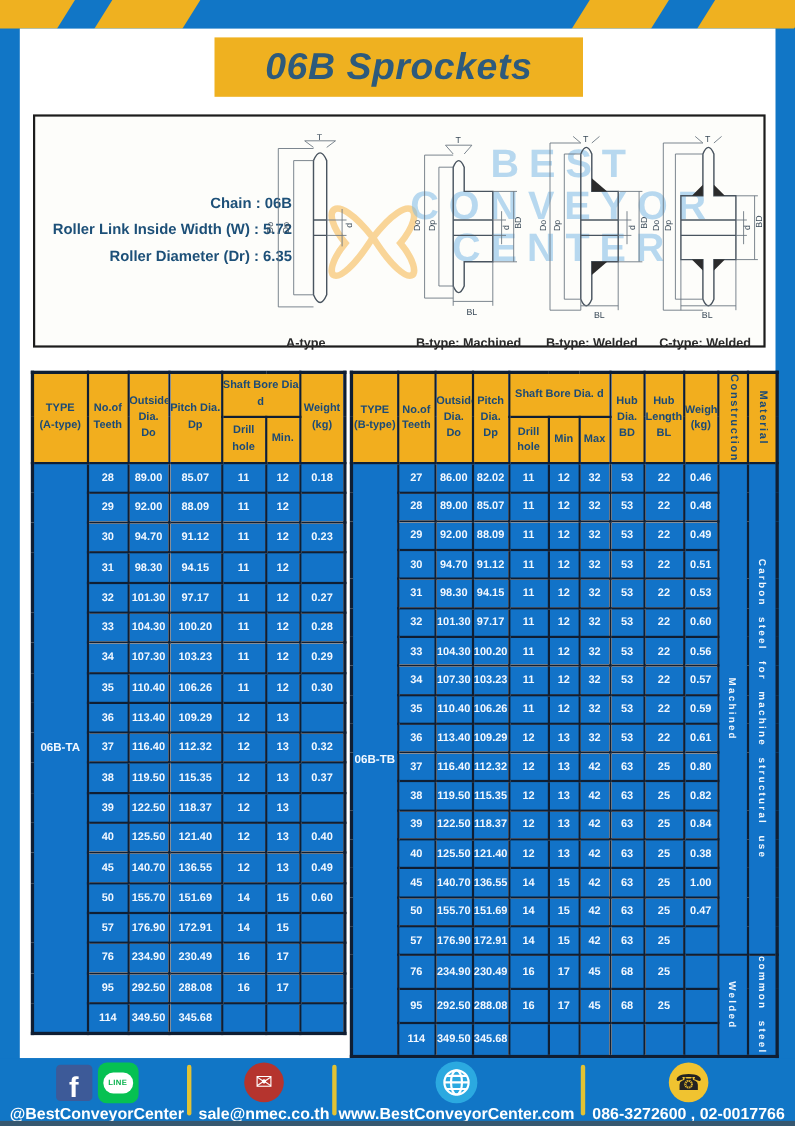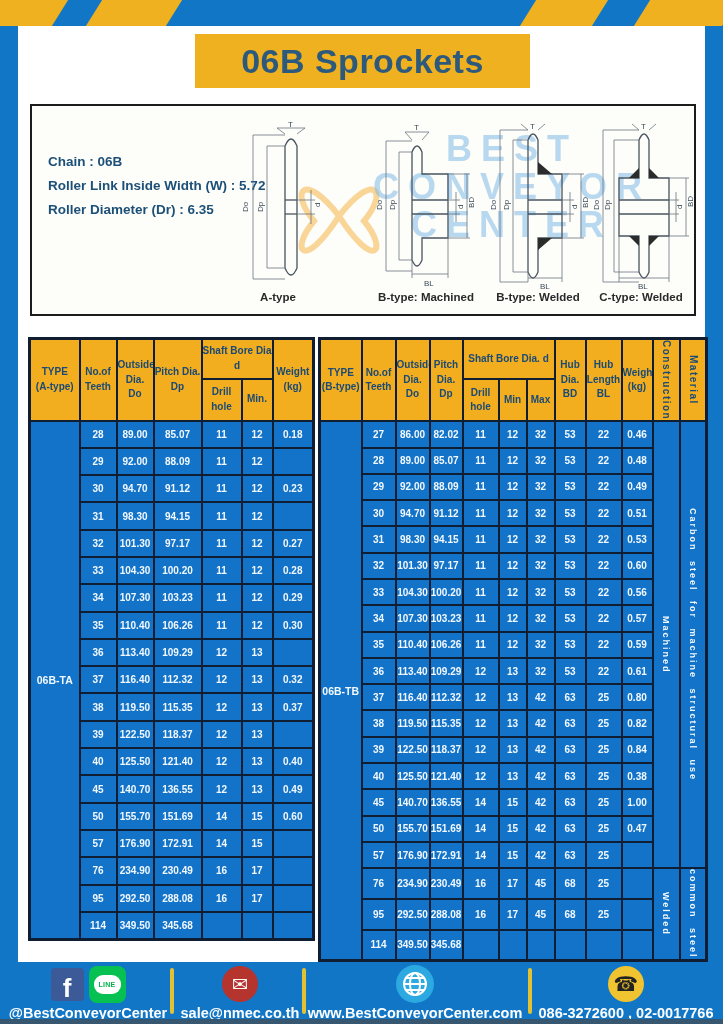--- a/index.html
+++ b/index.html
@@ -7,34 +7,34 @@
   .page{position:relative;width:723px;height:1024px;background:#1176C6;overflow:hidden;}
 
   
   .top-band{position:absolute;left:0;top:0;width:723px;height:26px;background:#1176C6;overflow:hidden;}
   .stripe{position:absolute;top:-4px;height:34px;background:#EFB120;transform:skewX(-32deg);}
 
   .white-panel{position:absolute;left:18px;top:26px;width:687px;height:936px;background:#ffffff;}
 
   .title-box{position:absolute;left:195px;top:34px;width:335px;height:54px;background:#EFB120;
              display:flex;align-items:center;justify-content:center;}
-  .title-box h1{margin:16px;font-size:34px;font-weight:bold;color:#2D5A7C;letter-spacing:.5px;}
+  .title-box h1{margin:16px;font-size:34px;font-weight:bold;color:#2D5A7C;letter-spacing:.5px;font-style:italic;}
 
   
   .info-panel{position:absolute;left:30px;top:104px;width:666px;height:212px;background:#fdfdfa;
               border:2px solid #1c1c1c;box-sizing:border-box;}
   .watermark{position:absolute;left:295px;top:24px;width:370px;text-align:center;z-index:0;
              color:rgba(125,185,230,.55);font-weight:bold;line-height:1.05;letter-spacing:9px;
              font-size:36px;pointer-events:none;}
   .wm-logo{position:absolute;left:252px;top:45px;z-index:0;opacity:.45;}
-  .specs{position:absolute;left:16px;top:44px;z-index:2;}
+  .specs{position:absolute;left:16px;top:67px;z-index:2;text-align:right;}
   .spec-line{font-size:13.5px;font-weight:bold;color:#1D5078;line-height:1.78;}
   .fig{position:absolute;top:16px;z-index:2;text-align:center;}
   .fig svg{display:block;margin:0 auto;}
-  .fig-label{font-size:11.5px;color:#2a2a2a;margin-top:1px;font-weight:bold;}
+  .fig-label{font-size:11.5px;color:#2a2a2a;margin-top:16px;font-weight:bold;}
   .fig svg text{font-size:8px;fill:#3a4a58;font-family:"Liberation Sans",sans-serif;}
   .fig svg .ln{stroke:#49545f;stroke-width:1.3;fill:none;}
   .fig svg .dim{stroke:#6a7580;stroke-width:.8;fill:none;}
   .fig svg .weld{fill:#2b2b2b;stroke:none;}
 
   
   .tbl{border-collapse:collapse;table-layout:fixed;border:3px solid #0F1E33;}
   .tbl th,.tbl td{border:2px solid #0F1E33;text-align:center;vertical-align:middle;padding:0;overflow:hidden;}
   .tbl thead th{background:#F2AE1E;color:#1B4A76;font-size:10px;font-weight:bold;
                 white-space:pre-line;line-height:1.45;}

